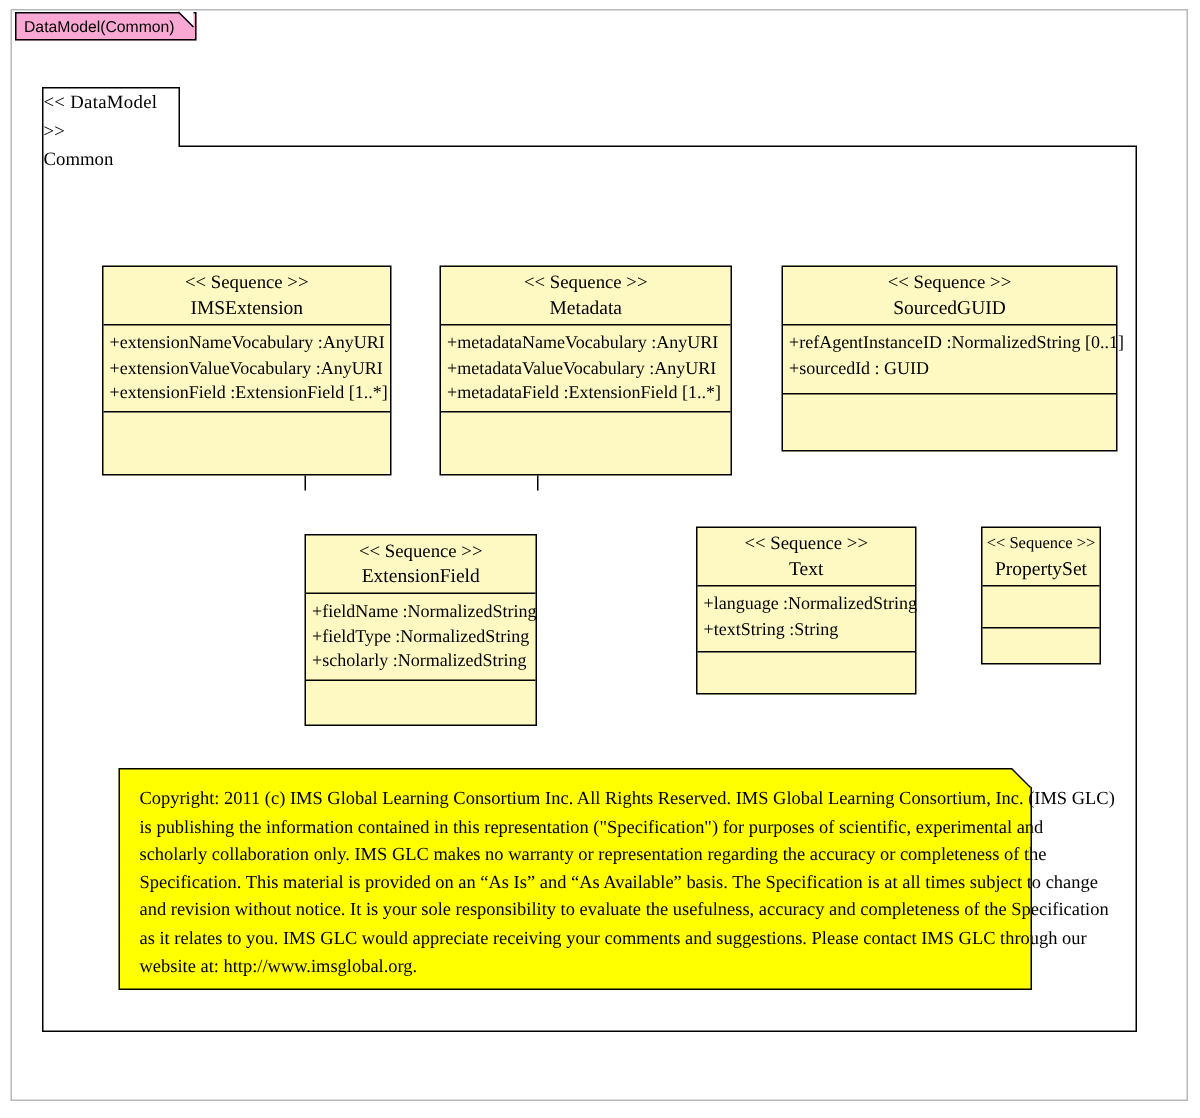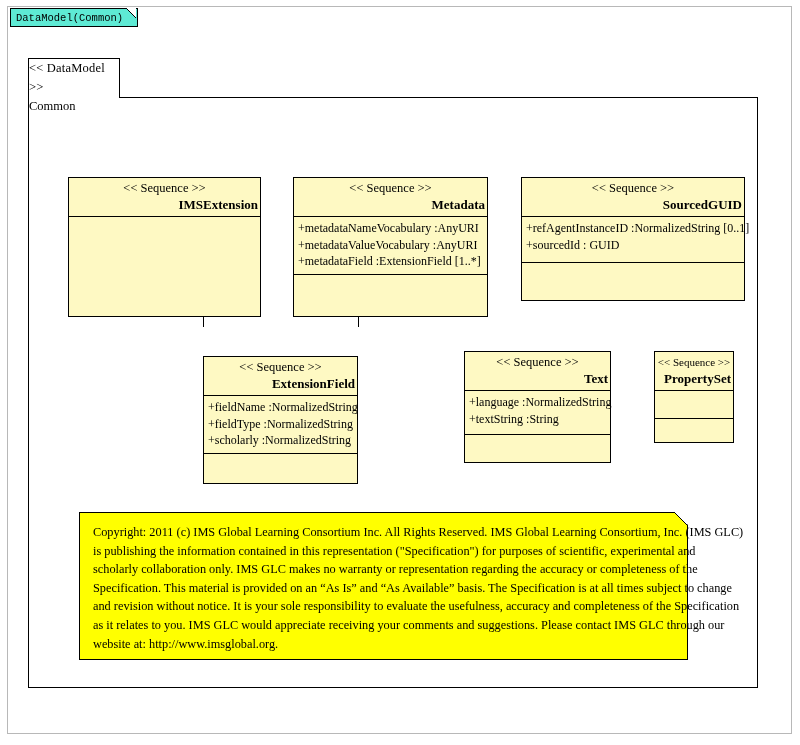--- a/index.html
+++ b/index.html
@@ -31,22 +31,22 @@
     box-sizing: border-box;
   }
 
   
   .diagram-tab {
     position: absolute;
     left: 10px; top: 8px;
     height: 19px;
     padding: 1px 14px 1px 5px;
     border: 1px solid #000000;
-    background: #5eead4;
-    font-family: Liberation Mono, monospace;
+    background: #f9a8d4;
+    font-family: Liberation Sans, sans-serif;
     font-size: 10.5px;
     line-height: 17px;
     color: #000000;
     white-space: nowrap;
     box-sizing: border-box;
     z-index: 6;
   }
   .diagram-tab .fold-line {
     position: absolute;
     right: -2px; top: -2px;
@@ -98,24 +98,23 @@
     border-bottom: 1px solid #000000;
     padding: 2px 2px 3px 2px;
   }
   .uml-stereo {
     font-size: 12.5px;
     line-height: 16px;
     white-space: nowrap;
   }
   .uml-name {
     font-size: 13px;
-    font-weight: bold;
+    font-weight: normal;
     line-height: 17px;
     white-space: nowrap;
-    text-align: right;
   }
   .uml-attrs {
     border-bottom: 1px solid #000000;
     padding: 3px 4px 4px 4px;
     min-height: 10px;
   }
   .uml-attr {
     font-size: 12px;
     line-height: 16.5px;
     white-space: nowrap;
@@ -200,20 +199,25 @@
   <div class="diamond" style="left:199px; top:287px;"></div>
 
   <div class="conn-line" style="left:358px; top:287px; height:40px;"></div>
   <div class="diamond" style="left:354px; top:287px;"></div>
 
   <div class="uml-class" style="left:68px; top:148px; width:193px; height:140px;">
     <div class="uml-head">
       <div class="uml-stereo">&lt;&lt; Sequence &gt;&gt;</div>
       <div class="uml-name">IMSExtension</div>
     </div>
+    <div class="uml-attrs">
+      <div class="uml-attr">+extensionNameVocabulary  :AnyURI</div>
+      <div class="uml-attr">+extensionValueVocabulary  :AnyURI</div>
+      <div class="uml-attr">+extensionField  :ExtensionField  [1..*]</div>
+    </div>
     <div class="uml-ops"></div>
   </div>
 
   <div class="uml-class" style="left:293px; top:148px; width:195px; height:140px;">
     <div class="uml-head">
       <div class="uml-stereo">&lt;&lt; Sequence &gt;&gt;</div>
       <div class="uml-name">Metadata</div>
     </div>
     <div class="uml-attrs">
       <div class="uml-attr">+metadataNameVocabulary  :AnyURI</div>

